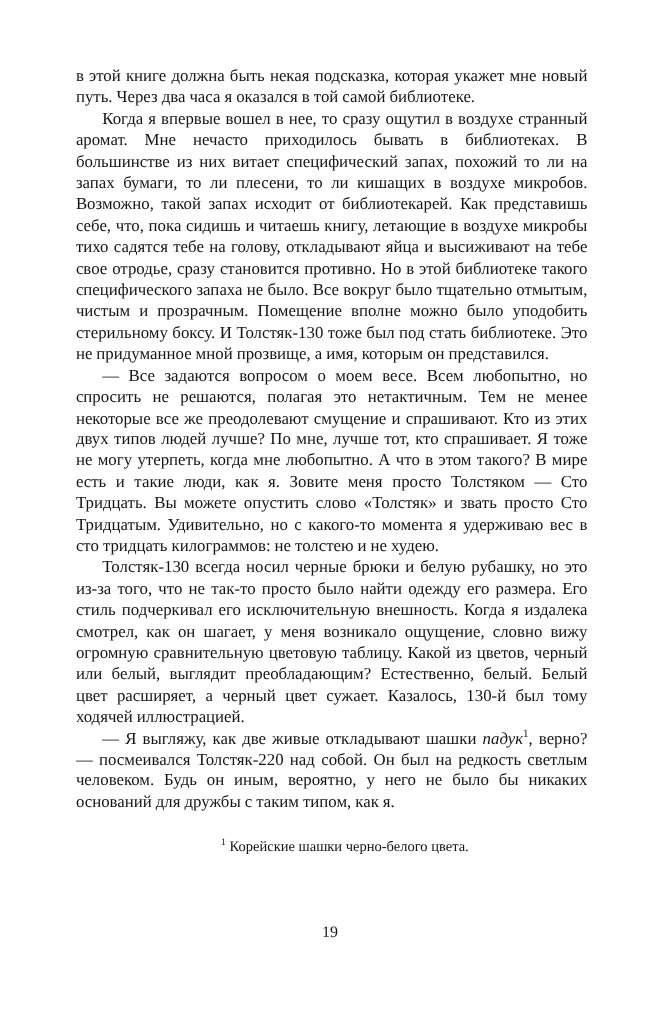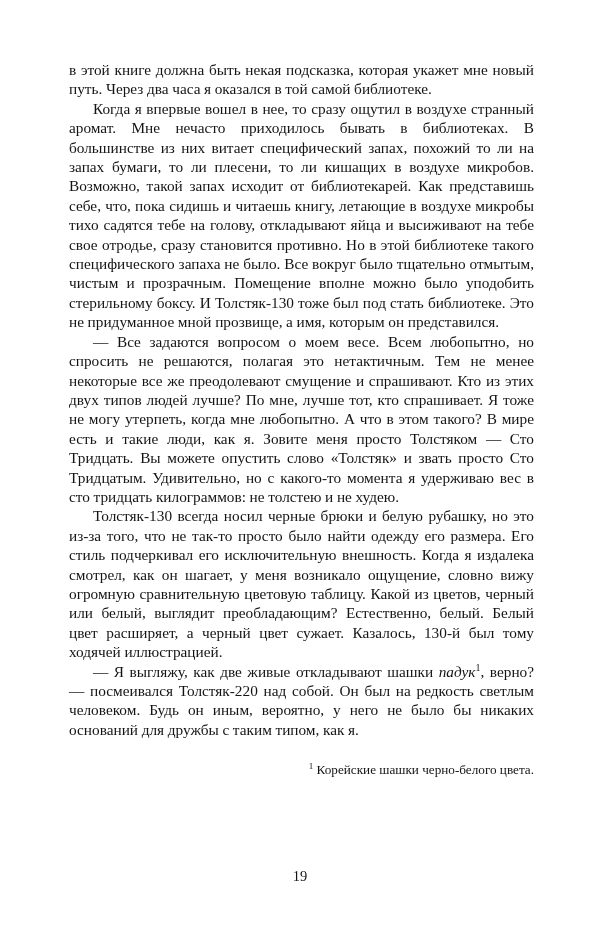--- a/index.html
+++ b/index.html
@@ -49,34 +49,34 @@
     font-size: 10px;
     line-height: 0;
     vertical-align: super;
   }
 
   .footnote {
     margin-top: 22px;
     font-size: 13.2px;
     line-height: 17px;
     text-indent: 24px;
-    text-align: right;
+    text-align: center;
   }
 
   .footnote sup {
     font-size: 9px;
     line-height: 0;
     vertical-align: super;
   }
 
   .page-number {
     position: absolute;
     left: 0;
     right: 0;
-    top: 868px;
+    top: 840px;
     text-align: center;
     font-size: 14.5px;
     color: #141414;
   }
 </style>
 </head>
 <body>
 
 <div class="book-page">
 

